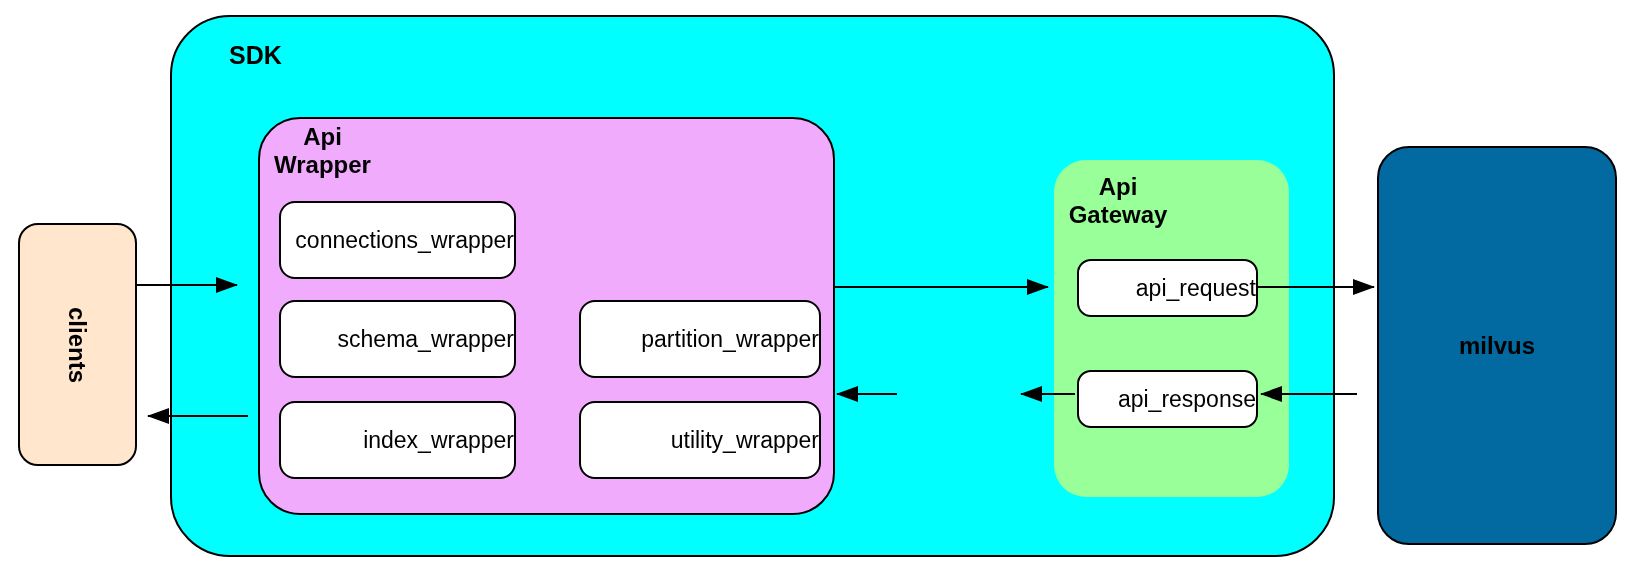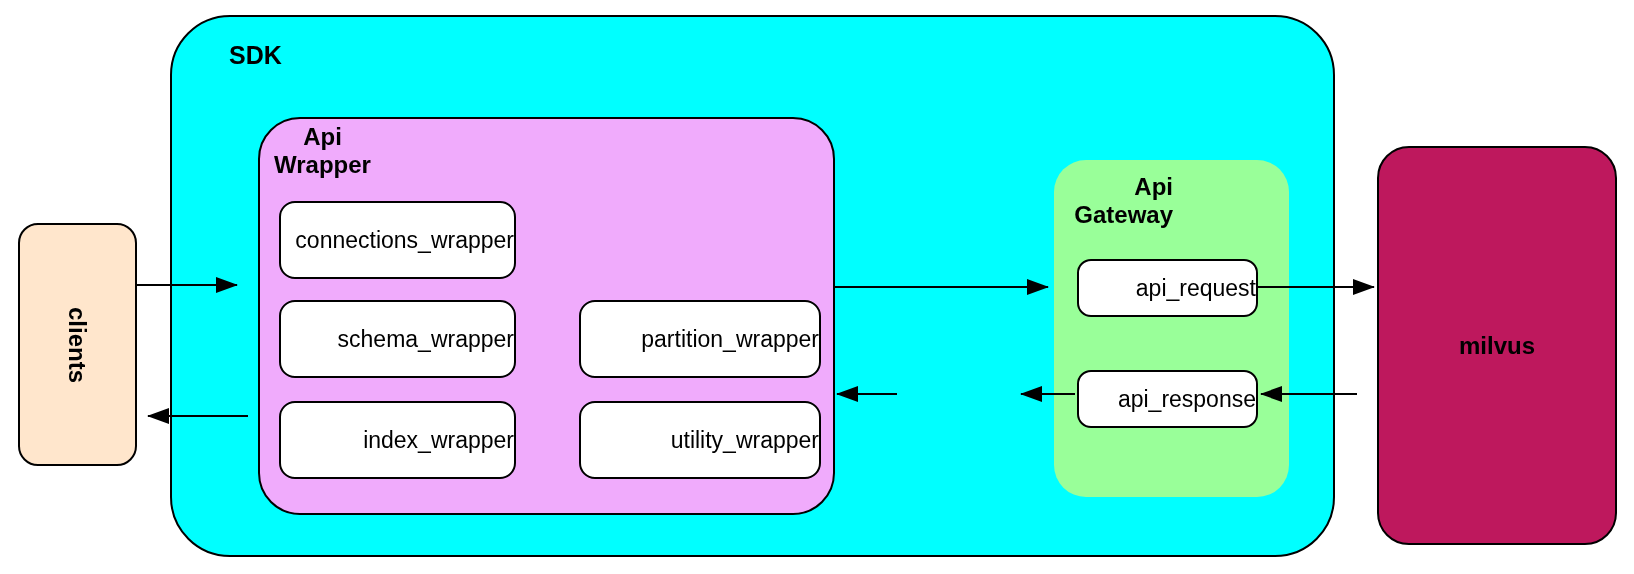--- a/index.html
+++ b/index.html
@@ -37,21 +37,21 @@
     position: absolute; left: 10px; top: 4px; width: 105px;
     text-align: center; font-size: 24px; font-weight: bold;
     line-height: 28px; color: #000;
   }
   #api-gateway {
     left: 1052px; top: 158px; width: 235px; height: 337px;
     background: #99ff99; border-radius: 32px; border: none;
   }
   #api-gateway-label {
     position: absolute; left: 9px; top: 13px; width: 110px;
-    text-align: right; font-size: 24px; font-weight: bold;
+    text-align: center; font-size: 24px; font-weight: bold;
     line-height: 28px; color: #000;
   }
   
   .leaf {
     display: flex; align-items: center; justify-content: flex-end;
     background: #ffffff; font-size: 23px; color: #000;
     text-align: center; white-space: nowrap;
   }
   #clients {
     left: 18px; top: 223px; width: 119px; height: 243px;
@@ -70,21 +70,21 @@
   .wb-r3 { top: 282px; height: 78px; }
   #checker {
     left: 897px; top: 365px; width: 120px; height: 60px;
     border-radius: 12px;
   }
   .gw-box { border-radius: 14px; left: 23px; width: 181px; height: 58px; }
   #api-request  { top: 99px;  }
   #api-response { top: 210px; }
   #milvus {
     left: 1377px; top: 146px; width: 240px; height: 399px;
-    background: #be185d; border-radius: 32px;
+    background: #0369a1; border-radius: 32px;
     display: flex; align-items: center; justify-content: center;
     font-size: 24px; font-weight: bold; color: #000;
   }
   
   #arrows {
     position: absolute; left: 0; top: 0;
     width: 1634px; height: 574px;
     pointer-events: none;
   }
   #arrows line { stroke: #000000; stroke-width: 2px; }

